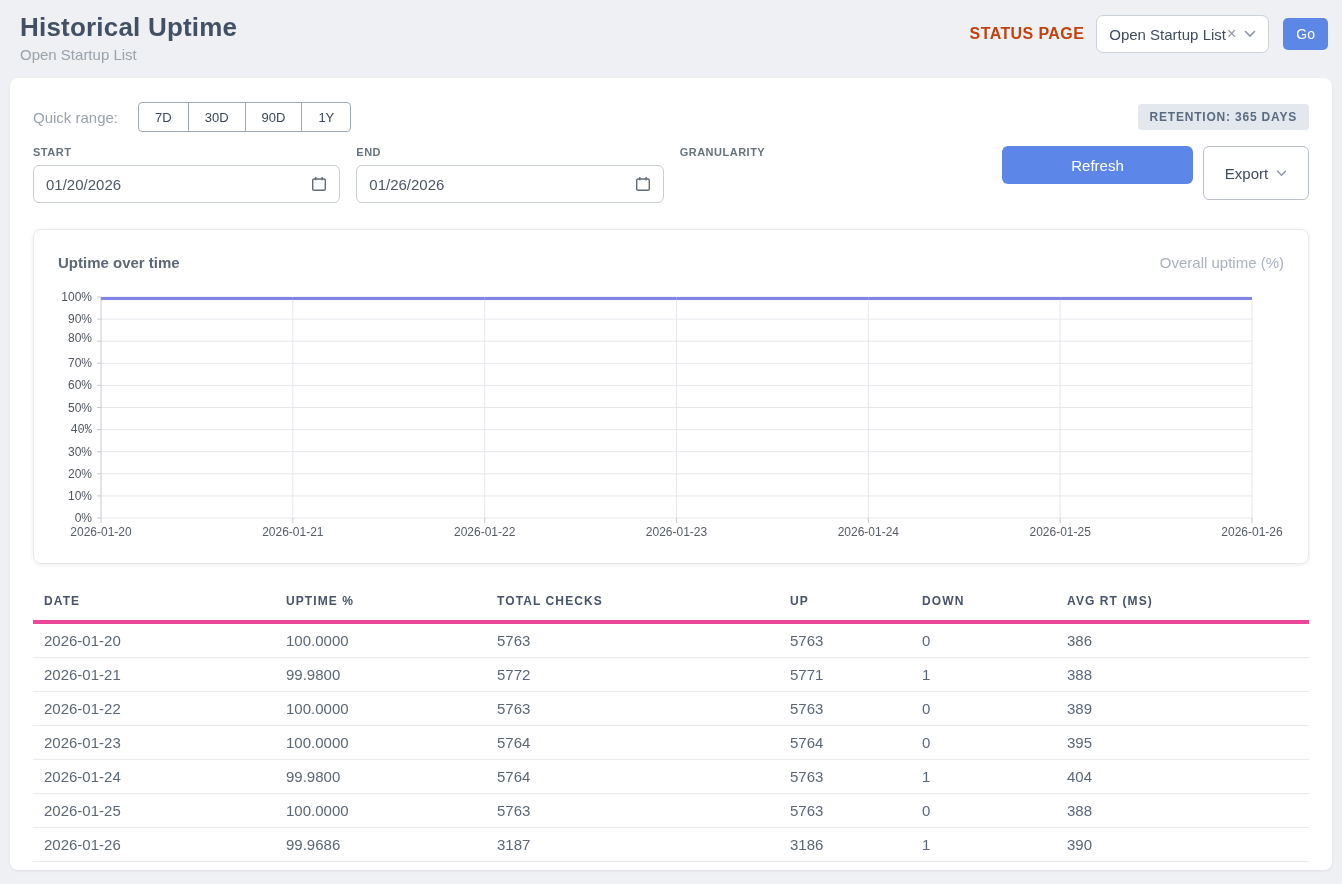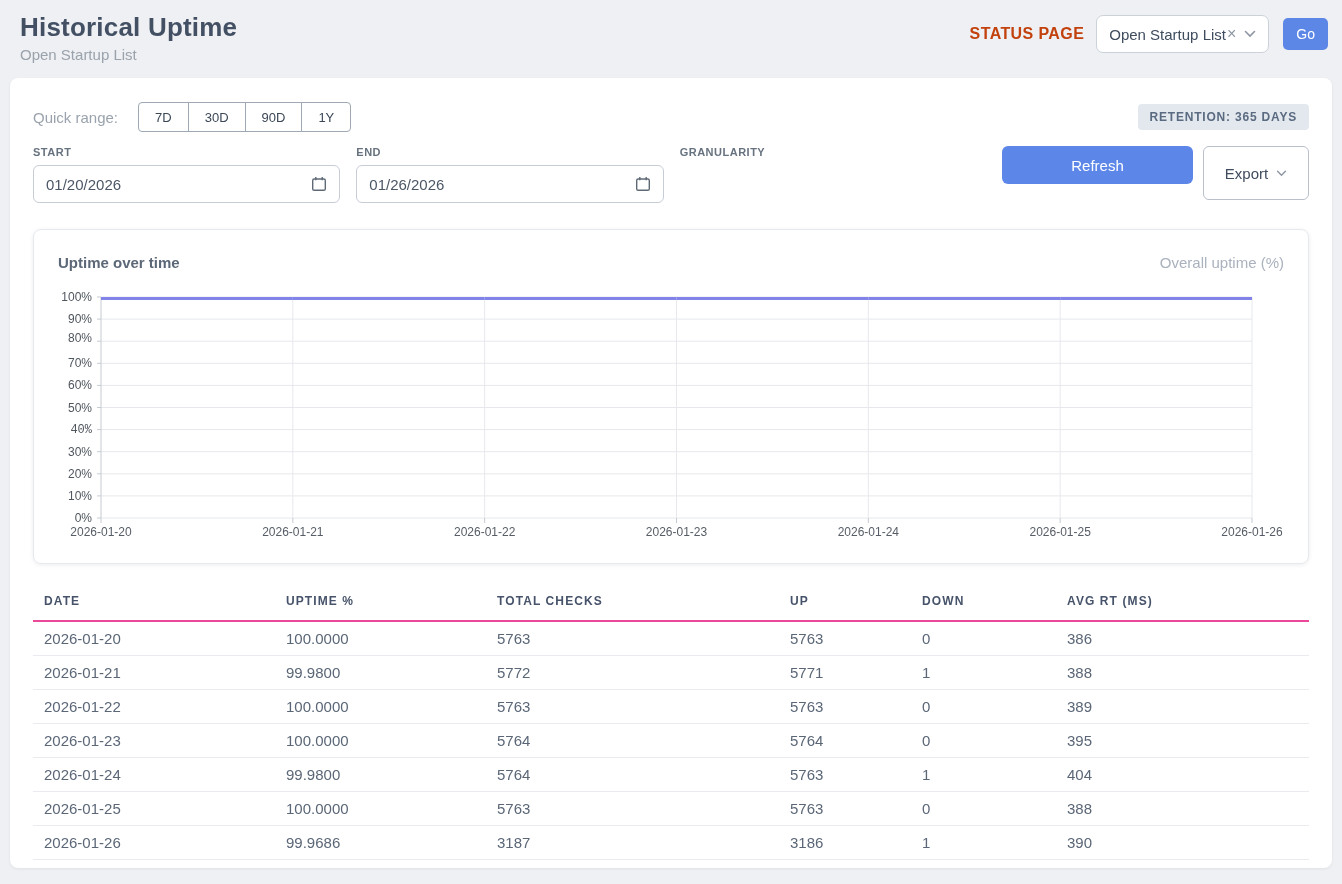--- a/index.html
+++ b/index.html
@@ -99,21 +99,21 @@
   .xlabels { position: relative; height: 16px; margin: 7px 32px 0 43px; }
   .xlabels span {
     position: absolute; transform: translateX(-50%); top: 0;
     font-size: 12px; color: #575d66; white-space: nowrap;
   }
   
   .uptime-table { width: 100%; border-collapse: collapse; table-layout: fixed; margin-top: 24px; }
   .uptime-table th {
     text-align: left; font-size: 12px; font-weight: 700; color: #46536a;
     letter-spacing: 1.1px; padding: 6px 0 12px 11px;
-    border-bottom: 2px solid #ec4899;
+    border-bottom: 4px solid #ec4899;
   }
   .uptime-table td {
     font-size: 15px; color: #5b6777; padding: 8px 0 8px 11px;
     border-bottom: 1px solid #e9ebee; height: 33px;
   }
 </style>
 </head>
 <body>
 
 <header class="top">

